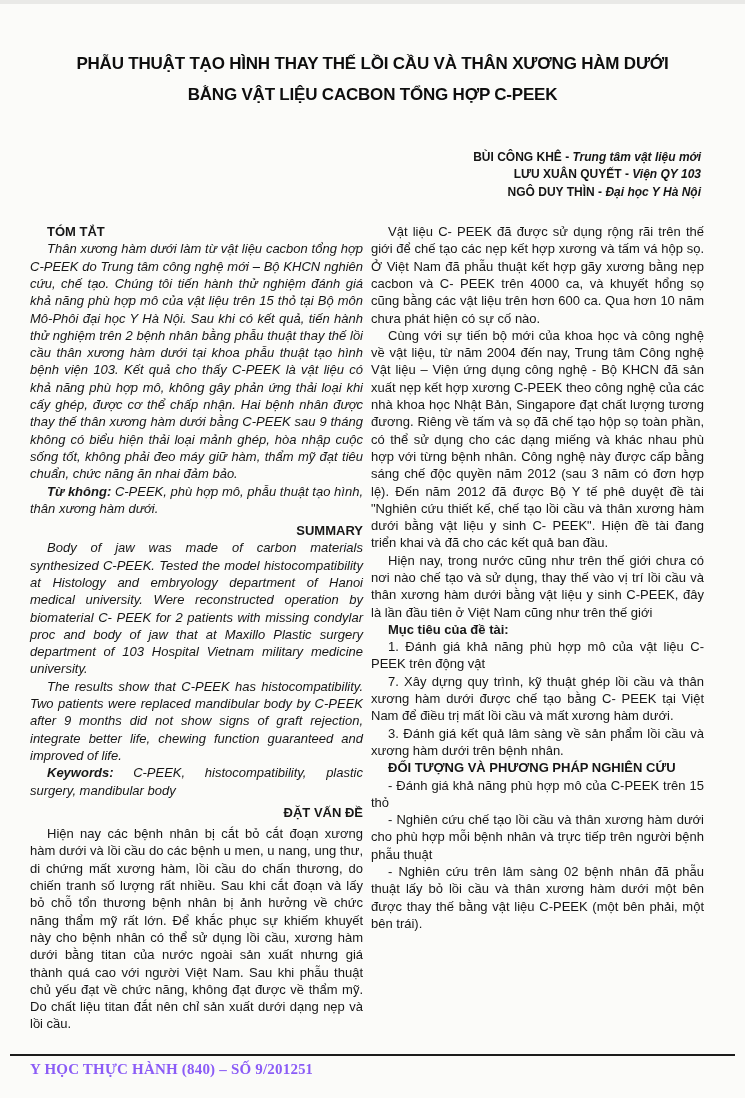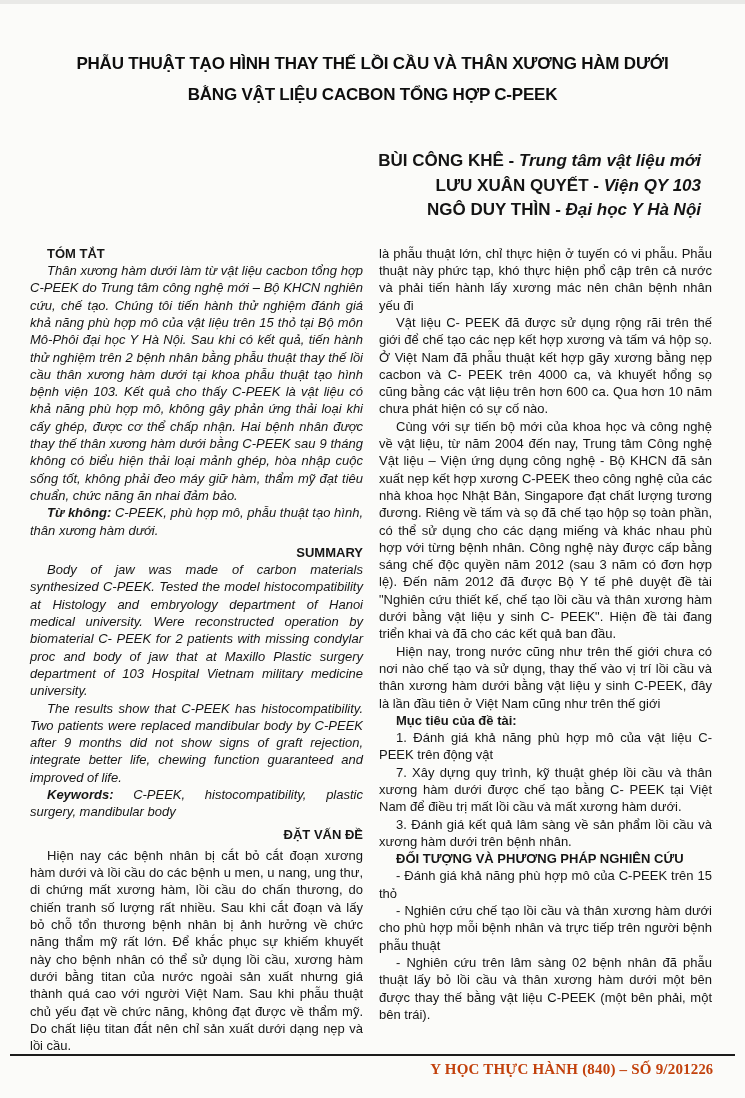--- a/index.html
+++ b/index.html
@@ -20,29 +20,29 @@
     font-weight: 700;
     font-size: 17px;
     line-height: 1.85;
     letter-spacing: -0.2px;
     color: #0e0e0e;
   }
   .authors-block {
     margin-top: 38px;
     margin-right: 44px;
     text-align: right;
-    font-size: 17px;
+    font-size: 12px;
     font-weight: 700;
     line-height: 1.45;
     color: #141414;
   }
   .author-affil { font-style: italic; }
   .body-columns {
     display: flex;
-    gap: 16px;
+    gap: 8px;
     padding: 0 33px 0 30px;
     margin-top: 22px;
   }
   .col {
     width: 333px;
     font-size: 13px;
     line-height: 17.3px;
     text-align: justify;
   }
   .col p { margin: 0; text-indent: 17px; }
@@ -56,25 +56,25 @@
   .heading.space-above { padding-top: 5px; text-align: right; }
   .label-bold-italic { font-weight: 700; font-style: italic; }
   .footer {
     position: absolute;
     left: 10px;
     right: 10px;
     top: 1050px;
     border-top: 2.5px solid #1b1b1b;
     padding-top: 5px;
     display: flex;
-    justify-content: flex-end;
+    justify-content: flex-start;
     font-family: "Liberation Serif", serif;
     font-weight: 700;
     font-size: 15px;
-    color: #c2410c;
+    color: #8b5cf6;
   }
   .footer .journal { margin-left: 20px; letter-spacing: 0.2px; }
   .footer .pagenum { margin-right: 22px; font-size: 14.5px; }
 </style>
 </head>
 <body>
 
 <div class="page">
 
   <div class="title-block">
@@ -96,34 +96,33 @@
       <p class="italic"><span class="label-bold-italic">Từ không:</span><span> C-PEEK, phù hợp mô, phẫu thuật tạo hình, thân xương hàm dưới.</span></p>
       <div class="heading space-above">SUMMARY</div>
       <p class="italic">Body of jaw was made of carbon materials synthesized C-PEEK. Tested the model histocompatibility at Histology and embryology department of Hanoi medical university. Were reconstructed operation by biomaterial C- PEEK for 2 patients with missing condylar proc and body of jaw that at Maxillo Plastic surgery department of 103 Hospital Vietnam military medicine university.</p>
       <p class="italic">The results show that C-PEEK has histocompatibility. Two patients were replaced mandibular body by C-PEEK after 9 months did not show signs of graft rejection, integrate better life, chewing function guaranteed and improved of life.</p>
       <p class="italic"><span class="label-bold-italic">Keywords:</span><span> C-PEEK, histocompatibility, plastic surgery, mandibular body</span></p>
       <div class="heading space-above">ĐẶT VẤN ĐỀ</div>
       <p style="padding-top:4px;">Hiện nay các bệnh nhân bị cắt bỏ cắt đoạn xương hàm dưới và lồi cầu do các bệnh u men, u nang, ung thư, di chứng mất xương hàm, lồi cầu do chấn thương, do chiến tranh số lượng rất nhiều. Sau khi cắt đoạn và lấy bỏ chỗ tổn thương bệnh nhân bị ảnh hưởng về chức năng thẩm mỹ rất lớn. Để khắc phục sự khiếm khuyết này cho bệnh nhân có thể sử dụng lồi cầu, xương hàm dưới bằng titan của nước ngoài sản xuất nhưng giá thành quá cao với người Việt Nam. Sau khi phẫu thuật chủ yếu đạt về chức năng, không đạt được về thẩm mỹ. Do chất liệu titan đắt nên chỉ sản xuất dưới dạng nẹp và lồi cầu.</p>
     </div>
 
     <div class="col">
-      <p style="text-indent:0;">là phẫu thuật lớn, chỉ thực hiện ở tuyến có vi phẫu. Phẫu thuật này phức tạp, khó thực hiện phổ cập trên cả nước và phải tiến hành lấy xương mác nên chân bệnh nhân yếu đi</p>
       <p>Vật liệu C- PEEK đã được sử dụng rộng rãi trên thế giới để chế tạo các nẹp kết hợp xương và tấm vá hộp sọ. Ở Việt Nam đã phẫu thuật kết hợp gãy xương bằng nẹp cacbon và C- PEEK trên 4000 ca, và khuyết hổng sọ cũng bằng các vật liệu trên hơn 600 ca. Qua hơn 10 năm chưa phát hiện có sự cố nào.</p>
       <p>Cùng với sự tiến bộ mới của khoa học và công nghệ về vật liệu, từ năm 2004 đến nay, Trung tâm Công nghệ Vật liệu – Viện ứng dụng công nghệ - Bộ KHCN đã sản xuất nẹp kết hợp xương C-PEEK theo công nghệ của các nhà khoa học Nhật Bản, Singapore đạt chất lượng tương đương. Riêng về tấm và sọ đã chế tạo hộp sọ toàn phần, có thể sử dụng cho các dạng miếng và khác nhau phù hợp với từng bệnh nhân. Công nghệ này được cấp bằng sáng chế độc quyền năm 2012 (sau 3 năm có đơn hợp lệ). Đến năm 2012 đã được Bộ Y tế phê duyệt đề tài "Nghiên cứu thiết kế, chế tạo lồi cầu và thân xương hàm dưới bằng vật liệu y sinh C- PEEK". Hiện đề tài đang triển khai và đã cho các kết quả ban đầu.</p>
       <p>Hiện nay, trong nước cũng như trên thế giới chưa có nơi nào chế tạo và  sử dụng, thay thế vào vị trí lồi cầu và thân xương hàm dưới bằng vật liệu y sinh C-PEEK, đây là lần đầu tiên ở Việt Nam cũng như trên thế giới</p>
       <div class="heading">Mục tiêu của đề tài:</div>
       <p>1. Đánh giá khả năng phù hợp mô của vật liệu C-PEEK trên động vật</p>
       <p>7. Xây dựng quy trình, kỹ thuật ghép lồi cầu và thân xương hàm dưới được chế tạo bằng C- PEEK tại Việt Nam để điều trị mất lồi cầu và mất xương hàm dưới.</p>
       <p>3. Đánh giá kết quả lâm sàng về sản phẩm lồi cầu và xương hàm dưới trên bệnh nhân.</p>
       <div class="heading">ĐỐI TƯỢNG VÀ PHƯƠNG PHÁP NGHIÊN CỨU</div>
       <p>- Đánh giá khả năng phù hợp mô của C-PEEK trên 15 thỏ</p>
       <p>- Nghiên cứu chế tạo lồi cầu và thân xương hàm dưới cho phù hợp mỗi bệnh nhân và trực tiếp trên người bệnh phẫu thuật</p>
       <p>- Nghiên cứu trên lâm sàng 02 bệnh nhân đã phẫu thuật lấy bỏ lồi cầu và thân xương hàm dưới một bên được thay thế bằng vật liệu C-PEEK (một bên phải, một bên trái).</p>
     </div>
 
   </div>
 
   <div class="footer">
     <span class="journal">Y HỌC THỰC HÀNH (840) – SỐ 9/2012</span>
-    <span class="pagenum">26</span>
+    <span class="pagenum">51</span>
   </div>
 
 </div>
 
 </body></html>

